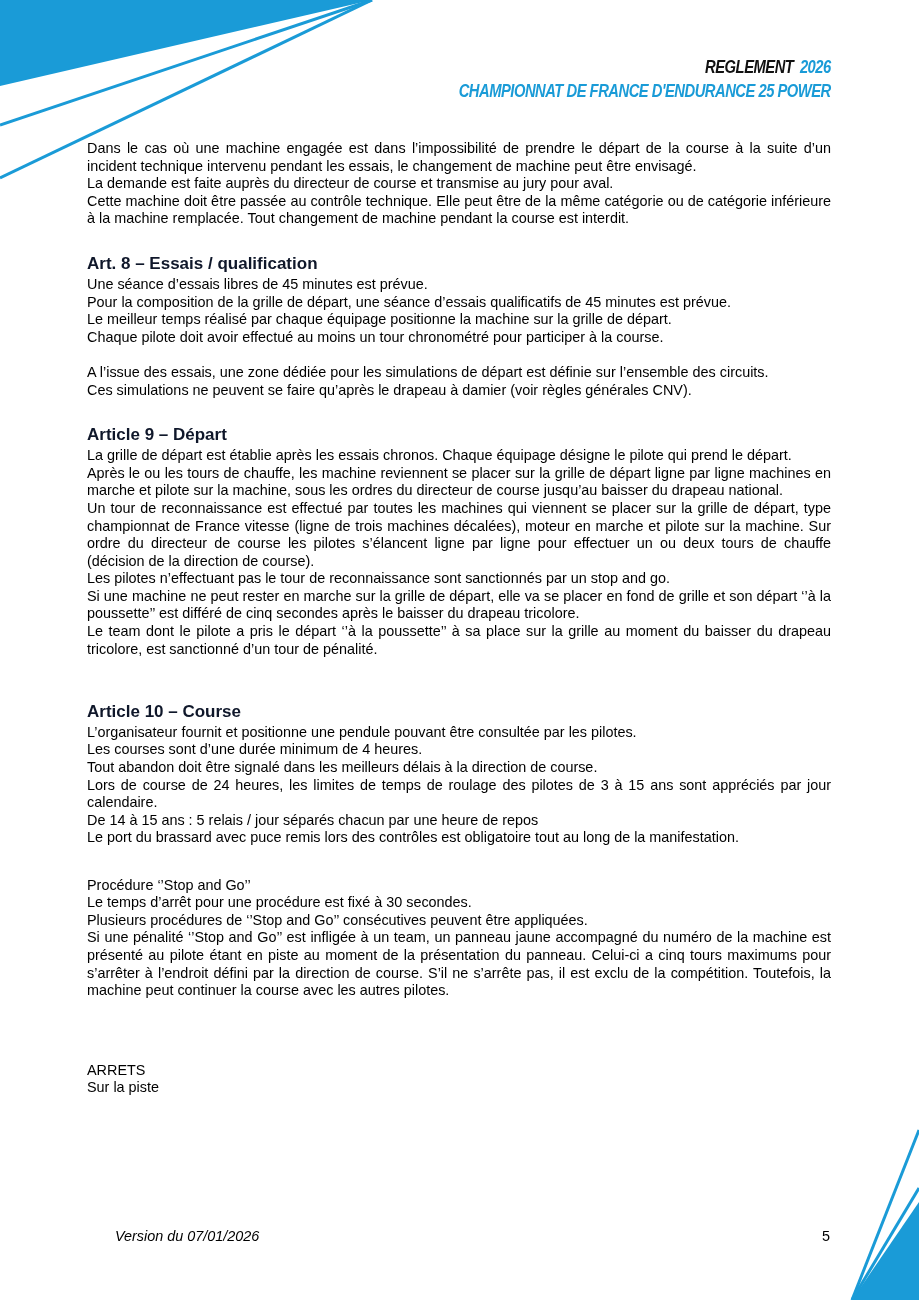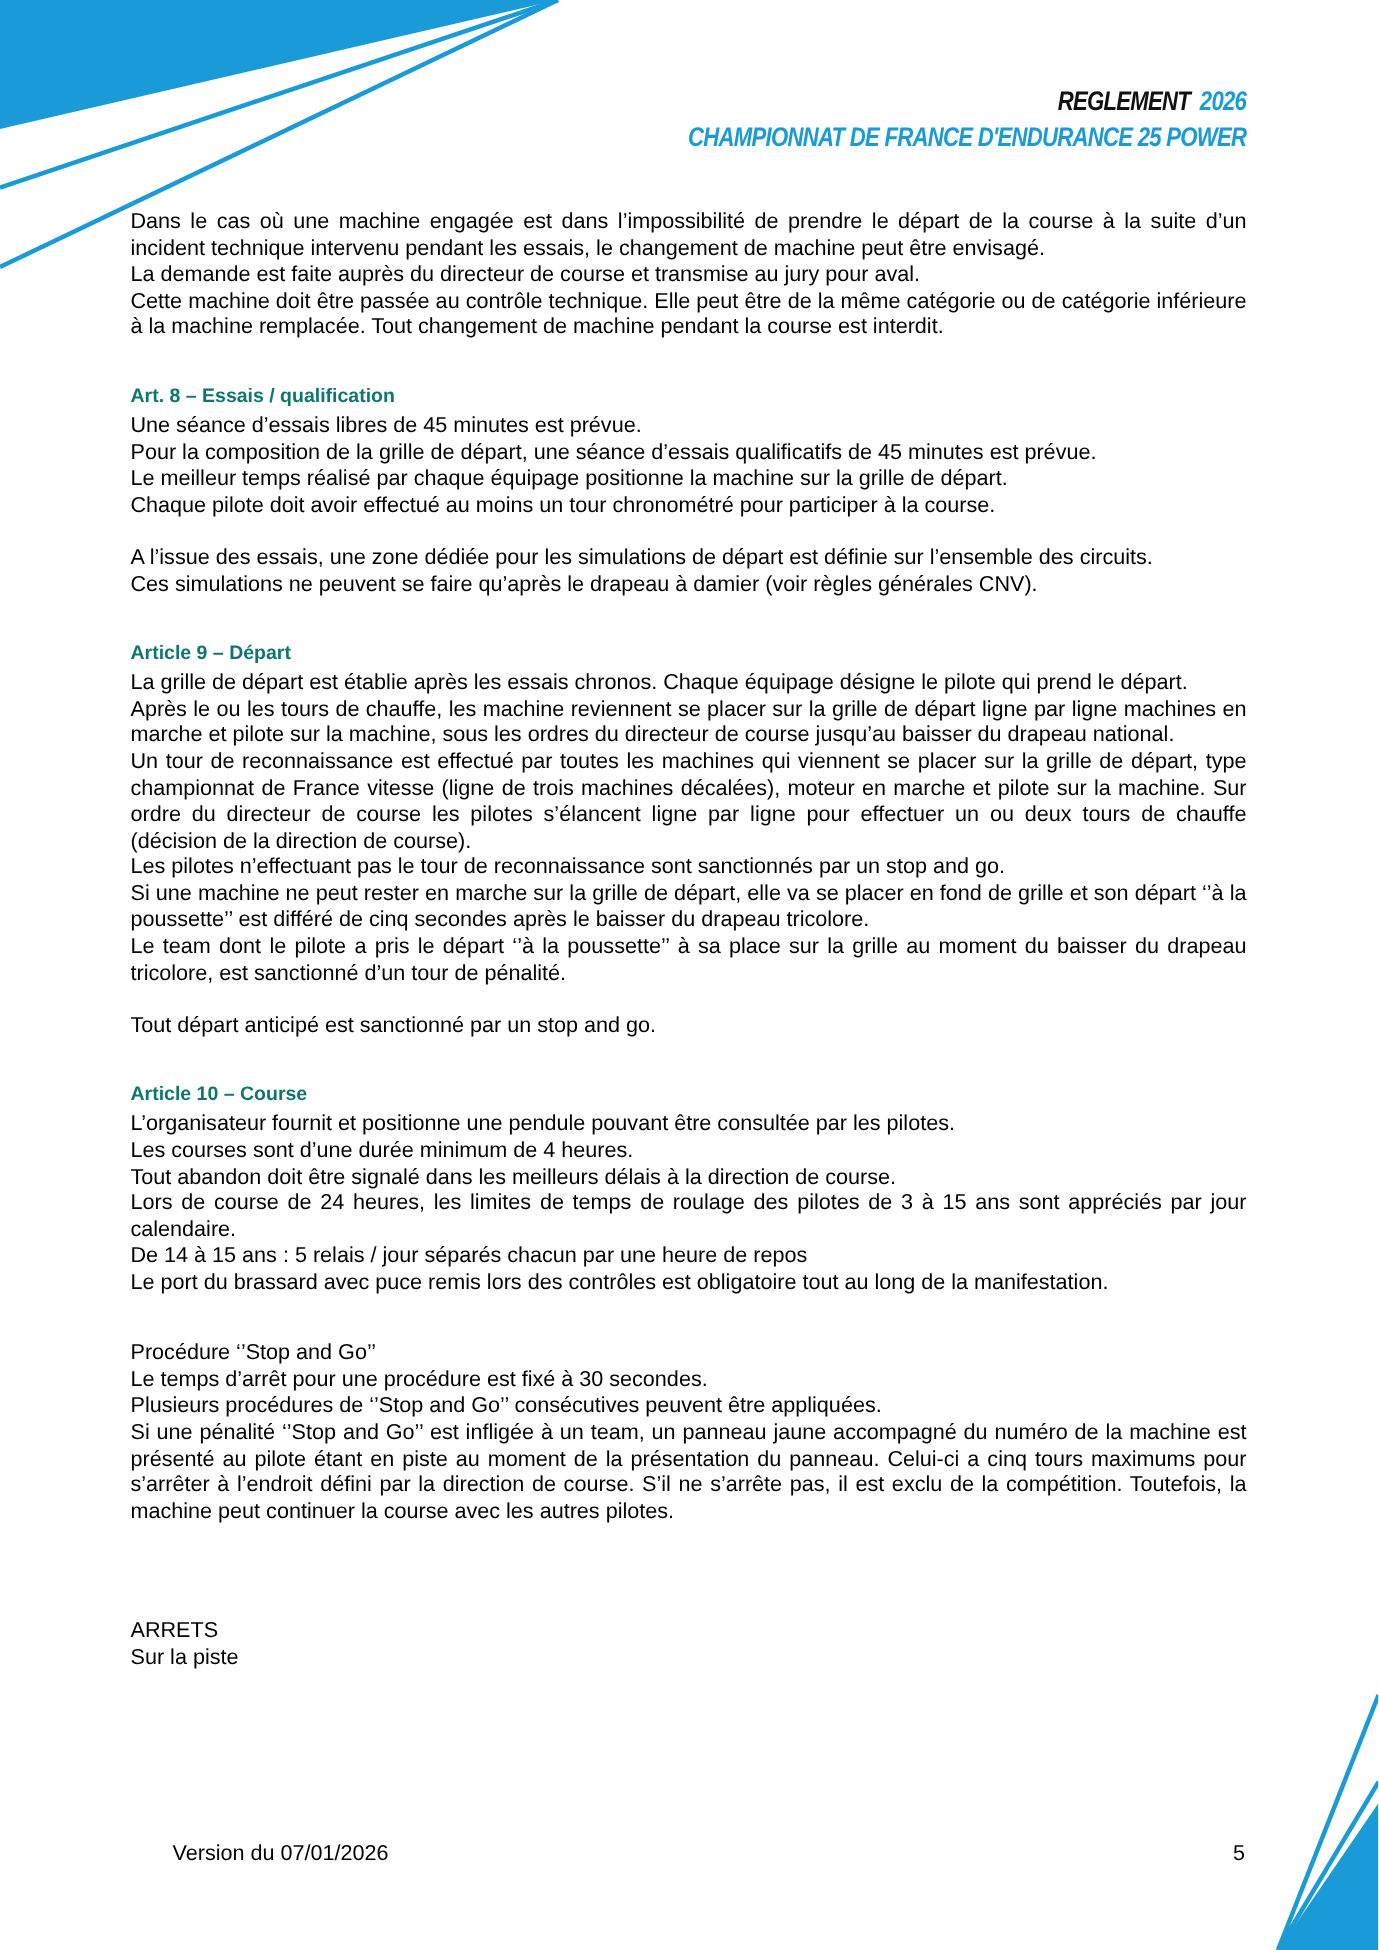--- a/index.html
+++ b/index.html
@@ -12,27 +12,27 @@
   .header { position: absolute; right: 88px; top: 57px; text-align: right;
             font-family: "Liberation Sans", sans-serif; font-weight: bold; font-style: italic;
             letter-spacing: -0.6px; transform: scaleX(0.82); transform-origin: right top; }
   .header .line1 { font-size: 18px; line-height: 20px; color: #111; }
   .header .line1 .year { color: #1a9bd7; margin-left: 8px; }
   .header .line2 { font-size: 18px; line-height: 22px; color: #1a9bd7; margin-top: 3px; }
 
   .content { position: absolute; left: 87px; top: 140px; width: 744px; font-size: 14.4px; line-height: 17.6px; }
   .content p { margin: 0; text-align: justify; }
   .h-black { font-weight: bold; font-size: 16.5px; line-height: 20px; margin: 0 0 2px 0; color: #000; }
-  .h-blue { font-weight: bold; font-size: 13px; line-height: 20px; color: #0f766e; margin: 0 0 2px 0; }
+  .h-blue { font-weight: bold; font-size: 17px; line-height: 20px; color: #0f172a; margin: 0 0 2px 0; }
   .bold { font-weight: normal; }
   .gap-s { height: 14px; }
   .gap-m { height: 17.6px; }
   .sec { margin-bottom: 12px; }
 
-  .footer-version { position: absolute; left: 115px; top: 1228px; font-size: 14.4px; }
+  .footer-version { position: absolute; left: 115px; top: 1228px; font-size: 14.4px; font-style: italic; }
   .footer-page { position: absolute; left: 822px; top: 1228px; font-size: 14.4px; }
 </style>
 </head>
 <body>
 
 <svg class="deco deco-tl" viewBox="0 0 380 185">
   <polygon points="0,0 372,0 0,86" fill="#1a9bd7"></polygon>
   <line x1="372" y1="0" x2="0" y2="125" stroke="#1a9bd7" stroke-width="3"></line>
   <line x1="372" y1="0" x2="0" y2="178" stroke="#1a9bd7" stroke-width="3"></line>
 </svg>
@@ -75,21 +75,20 @@
 
   <div class="sec">
     <div class="h-blue">Article 9 – Départ</div>
     <p>La grille de départ est établie après les essais chronos. Chaque équipage désigne le pilote qui prend le départ.</p>
     <p>Après le ou les tours de chauffe, les machine reviennent se placer sur la grille de départ ligne par ligne machines en marche et pilote sur la machine, sous les ordres du directeur de course jusqu’au baisser du drapeau national.</p>
     <p>Un tour de reconnaissance est effectué par toutes les machines qui viennent se placer sur la grille de départ, type championnat de France vitesse (ligne de trois machines décalées), moteur en marche et pilote sur la machine. Sur ordre du directeur de course les pilotes s’élancent ligne par ligne pour effectuer un ou deux tours de chauffe (décision de la direction de course).</p>
     <p class="bold">Les pilotes n’effectuant pas le tour de reconnaissance sont sanctionnés par un stop and go.</p>
     <p>Si une machine ne peut rester en marche sur la grille de départ, elle va se placer en fond de grille et son départ ‘’à la poussette’’ est différé de cinq secondes après le baisser du drapeau tricolore.</p>
     <p>Le team dont le pilote a pris le départ ‘’à la poussette’’ à sa place sur la grille au moment du baisser du drapeau tricolore, est sanctionné d’un tour de pénalité.</p>
     <div class="gap-m"></div>
-    <p class="bold">Tout départ anticipé est sanctionné par un stop and go.</p>
   </div>
 
   <div class="gap-s"></div>
 
   <div class="sec">
     <div class="h-blue">Article 10 – Course</div>
     <p>L’organisateur fournit et positionne une pendule pouvant être consultée par les pilotes.</p>
     <p>Les courses sont d’une durée minimum de 4 heures.</p>
     <p>Tout abandon doit être signalé dans les meilleurs délais à la direction de course.</p>
     <p class="bold">Lors de course de 24 heures, les limites de temps de roulage des pilotes de 3 à 15 ans sont appréciés par jour calendaire.</p>

